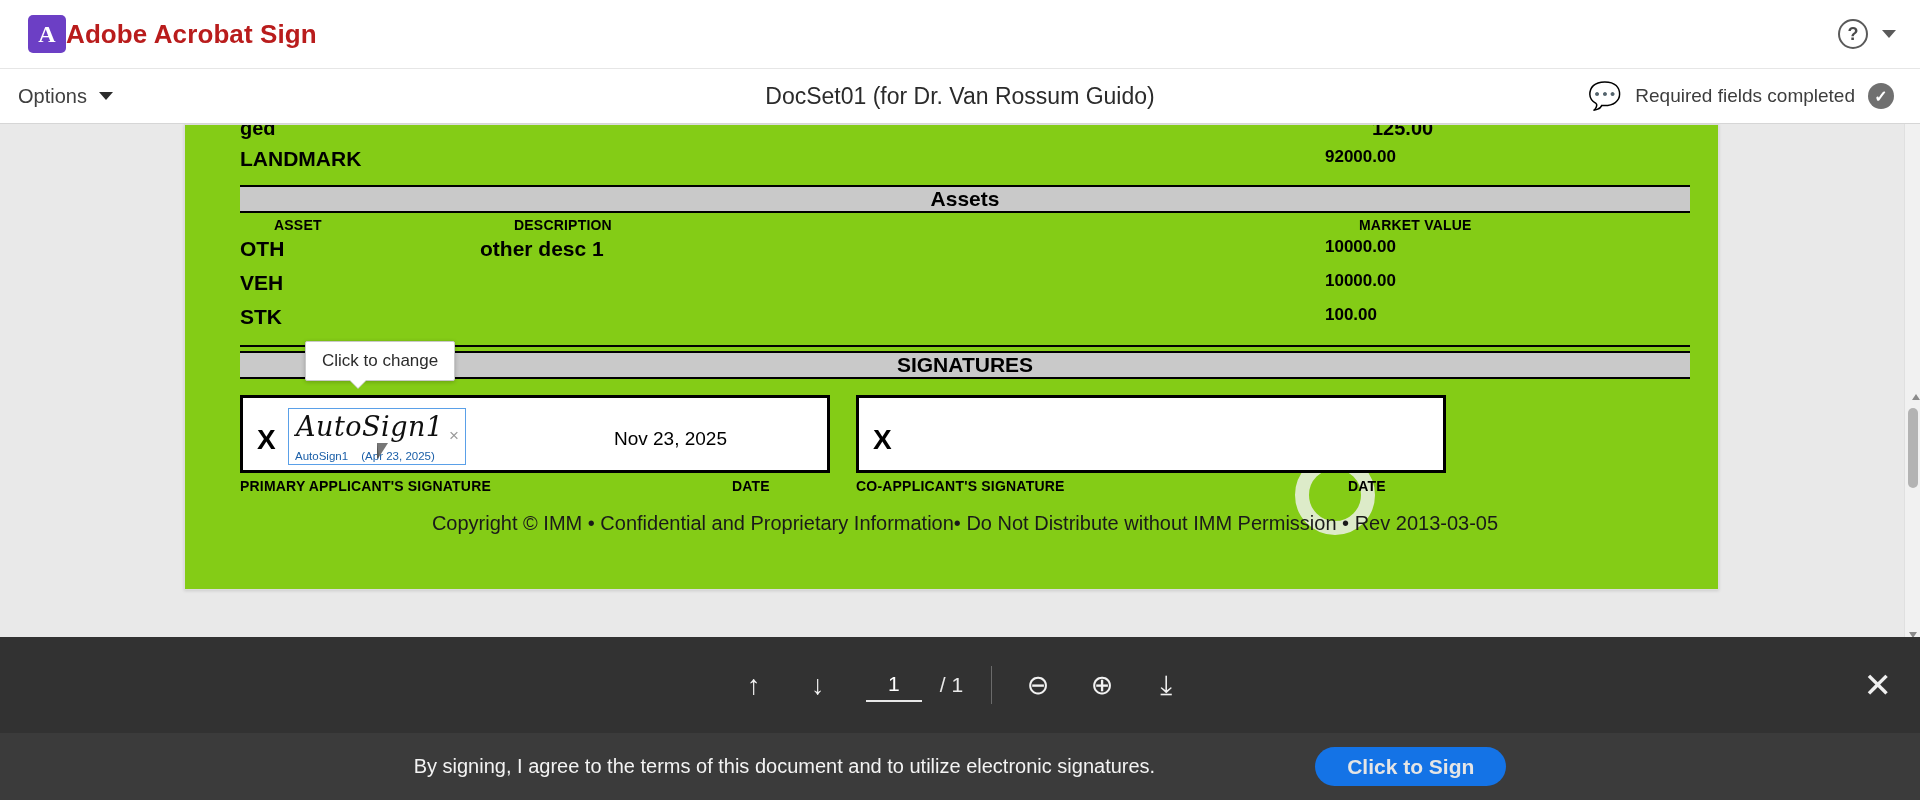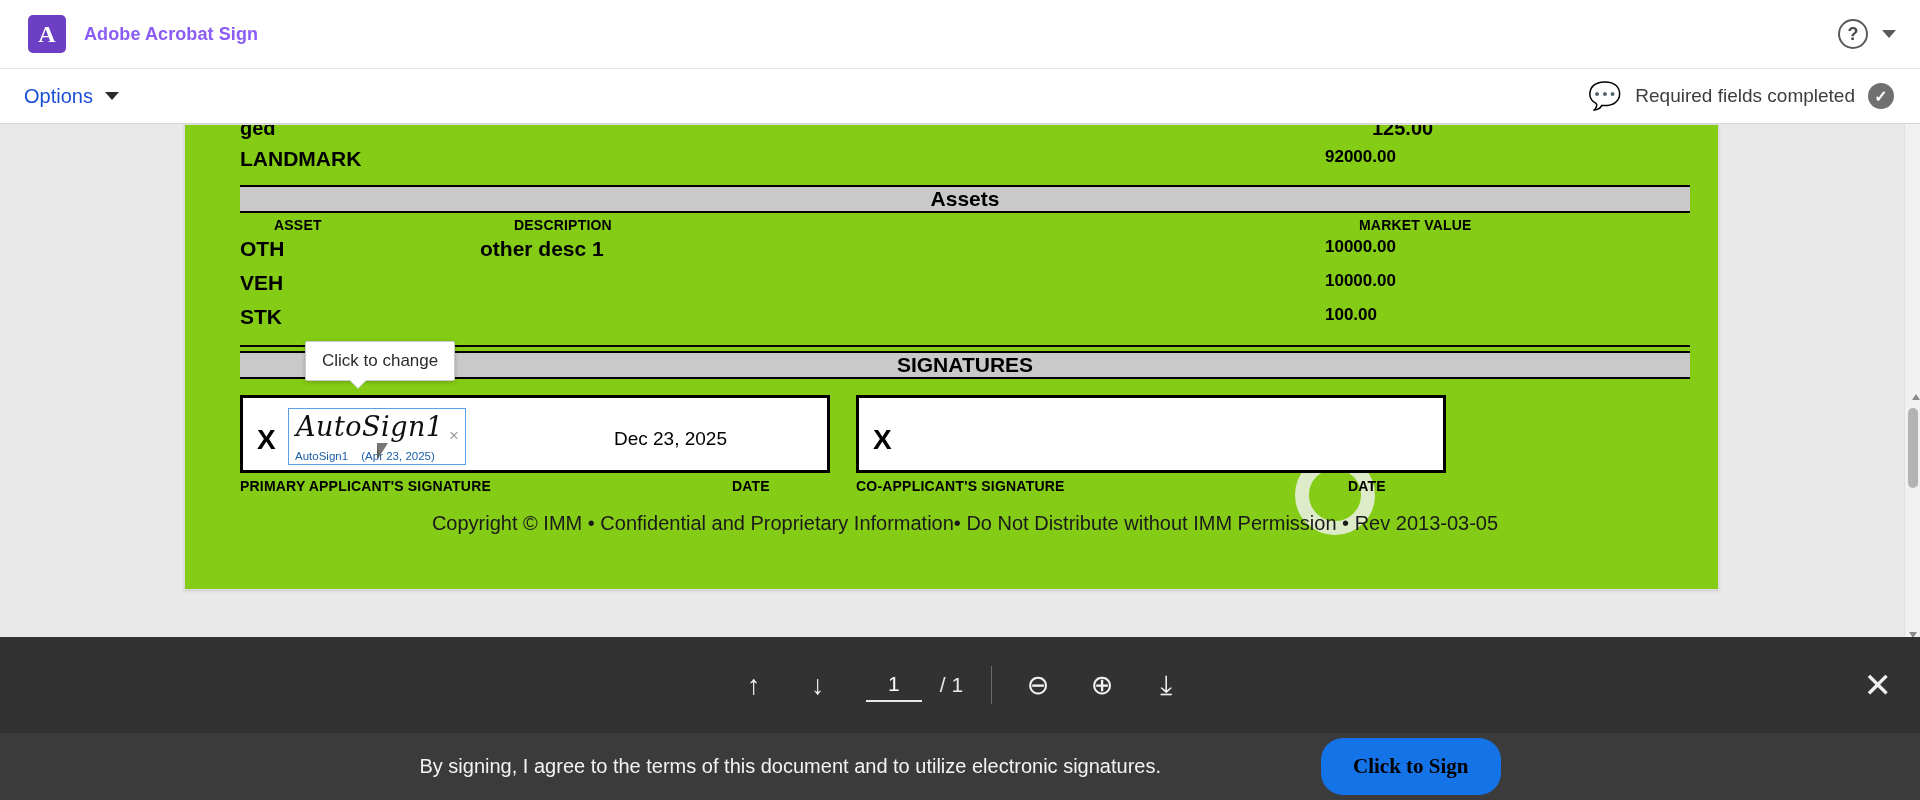--- a/index.html
+++ b/index.html
@@ -19,21 +19,21 @@
     display: flex; align-items: center;
   }
   .logo-box {
     width: 38px; height: 38px; margin-left: 28px;
     background: #6c3fc5; border-radius: 5px;
     display: flex; align-items: center; justify-content: center;
     flex: none;
   }
   .logo-glyph { color: #fff; font-size: 24px; line-height: 1; font-weight: bold; font-family: "Liberation Serif", serif;}
   .app-title {
-    margin-left: 18px; font-size: 18px; font-weight: bold; color: #8b5cf6;
+    font-size: 26px; font-weight: bold; color: #b91c1c;
     letter-spacing: .1px;
   }
   .appbar-right {
     margin-left: auto; margin-right: 24px;
     display: flex; align-items: center; gap: 14px;
   }
   .help-circle {
     width: 30px; height: 30px; border-radius: 50%;
     border: 2px solid #5a5a5a; color: #4a4a4a;
     display: flex; align-items: center; justify-content: center;
@@ -45,22 +45,22 @@
     border-top: 8px solid #5a5a5a; cursor: pointer;
   }
 
   
   .subbar {
     position: absolute; top: 69px; left: 0; width: 1920px; height: 55px;
     background: #ffffff; border-bottom: 1px solid #d6d6d6;
     display: flex; align-items: center;
   }
   .options-btn {
-    margin-left: 24px; display: flex; align-items: center; gap: 12px;
-    font-size: 20px; color: #1d4ed8; cursor: pointer;
+    margin-left: 18px; display: flex; align-items: center; gap: 12px;
+    font-size: 20px; color: #404040; cursor: pointer;
   }
   .options-caret {
     width: 0; height: 0;
     border-left: 7px solid transparent; border-right: 7px solid transparent;
     border-top: 8px solid #2b2b2b;
   }
   .doc-title {
     position: absolute; left: 0; width: 1920px; text-align: center;
     font-size: 23px; color: #2b2b2b;
     pointer-events: none;
@@ -240,25 +240,25 @@
 
   
   .consent {
     position: absolute; top: 733px; left: 0; width: 1920px; height: 67px;
     background: #3b3b3b;
     display: flex; align-items: center; justify-content: center;
   }
   .consent-text { font-size: 20px; color: #f3f3f3; }
   .sign-btn {
     margin-left: 160px;
-    background: #1473e6; color: #000000;
+    background: #1473e6; color: #e5e5e5;
     border: none; border-radius: 22px;
-    padding: 0 32px; height: 57px;
+    padding: 0 32px; height: 39px;
     font-size: 21px; font-weight: bold; cursor: pointer;
-    font-family: Liberation Serif, serif;
+    font-family: Liberation Sans, sans-serif;
   }
 </style>
 </head>
 <body>
 
 <div class="appbar">
   <div class="logo-box">
     <span class="logo-glyph">A</span>
   </div>
   <div class="app-title">Adobe Acrobat Sign</div>
@@ -268,20 +268,21 @@
     </div>
     <div class="caret-down"></div>
   </div>
 </div>
 
 <div class="subbar">
   <div class="options-btn">
     <span>Options</span>
     <span class="options-caret"></span>
   </div>
+  <div class="doc-title">DocSet01 (for Dr. Van Rossum Guido)</div>
   <div class="subbar-right">
     <span class="chat-icon">💬</span>
     <span class="req-text">Required fields completed</span>
     <span class="check-badge">
       <span>✓</span>
     </span>
   </div>
 </div>
 
 <div class="viewer">
@@ -333,21 +334,21 @@
           <div class="sig-field">
             <span class="sig-script">AutoSign1</span>
             <span class="sig-clear">×</span>
             <span class="sig-sub">
               <span class="nm">AutoSign1</span>
               <span>(Apr 23, 2025)</span>
             </span>
             <span class="cursor-arrow"></span>
           </div>
           <div class="tooltip">Click to change</div>
-          <span class="sig-date">Dec 23, 2025</span>
+          <span class="sig-date">Nov 23, 2025</span>
         </div>
         <div class="sig-box right">
           <span class="sig-x">X</span>
         </div>
       </div>
 
       <div class="sig-captions">
         <span class="cap1">PRIMARY APPLICANT'S SIGNATURE</span>
         <span class="cap2">DATE</span>
         <span class="cap3">CO-APPLICANT'S SIGNATURE</span>

